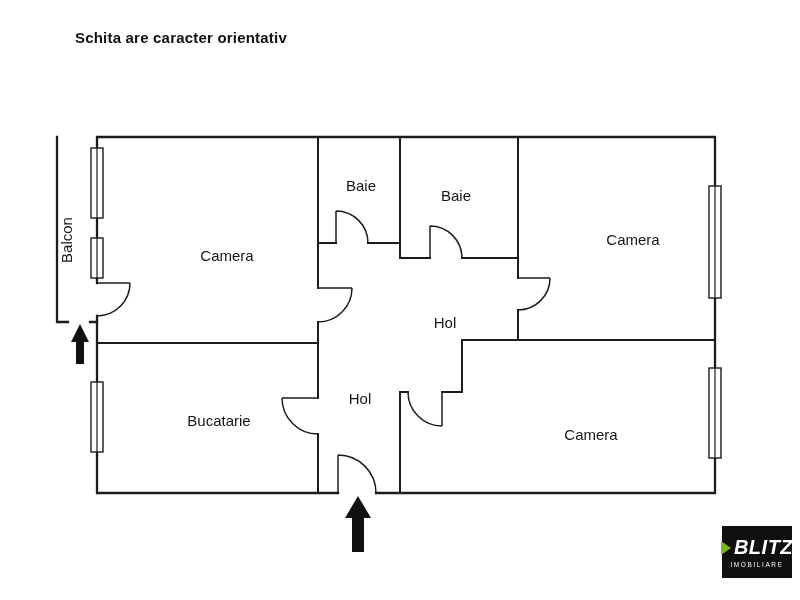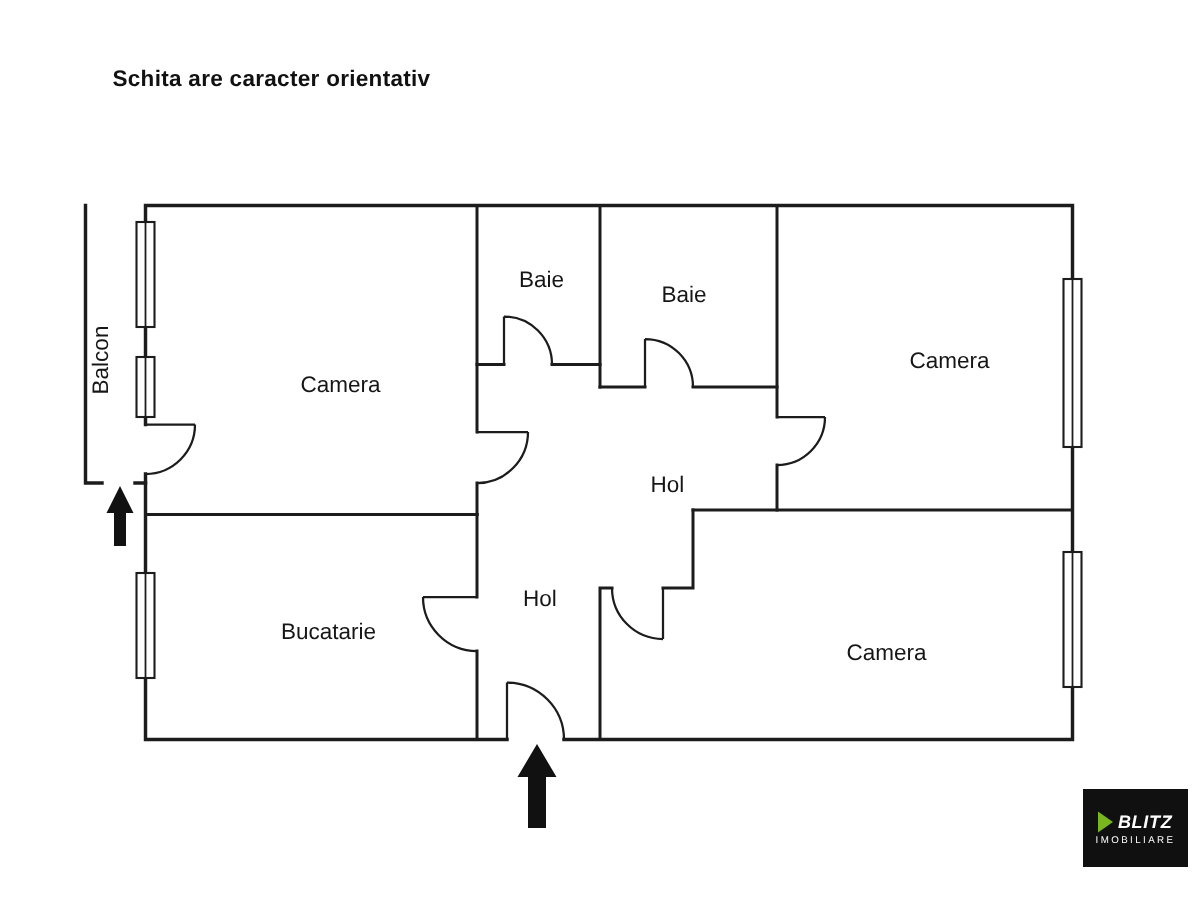--- a/index.html
+++ b/index.html
@@ -1,33 +1,33 @@
 <!DOCTYPE html>
 <html><head>
 <meta charset="utf-8">
 <style>
   html,body{margin:0;padding:0;background:#ffffff;}
   .stage{position:relative;width:800px;height:600px;background:#ffffff;overflow:hidden;
          font-family:"Liberation Sans",sans-serif;color:#111;}
-  .disclaimer{position:absolute;left:75px;top:44px;font-size:15px;font-weight:600;
+  .disclaimer{position:absolute;left:75px;top:29px;font-size:15px;font-weight:600;
               letter-spacing:.2px;color:#111;}
   svg text{font-family:"Liberation Sans",sans-serif;font-size:15px;fill:#161616;}
   .plan-svg{position:absolute;left:0;top:0;}
   .wall{stroke:#1c1c1c;stroke-width:2.3;fill:none;stroke-linecap:square;}
   .wall-in{stroke:#1c1c1c;stroke-width:2;fill:none;stroke-linecap:square;}
   .door{stroke:#1c1c1c;stroke-width:1.5;fill:none;}
   .win-rect{fill:#ffffff;stroke:#1c1c1c;stroke-width:1.4;}
   .win-line{stroke:#1c1c1c;stroke-width:1.2;}
   .arrow{fill:#111111;stroke:none;}
   .logo{position:absolute;right:8px;bottom:22px;width:70px;height:52px;background:#101010;
         display:flex;flex-direction:column;align-items:center;justify-content:center;gap:2px;}
   .logo-row{display:flex;align-items:center;gap:3px;}
   .logo-tri{width:0;height:0;border-top:7px solid transparent;border-bottom:7px solid transparent;
             border-left:10px solid #79b51e;}
-  .logo-brand{color:#ffffff;font-weight:bold;font-style:italic;font-size:12px;letter-spacing:.5px;}
+  .logo-brand{color:#ffffff;font-weight:bold;font-style:italic;font-size:20px;letter-spacing:.5px;}
   .logo-sub{color:#ffffff;font-size:6.5px;letter-spacing:1.6px;}
 </style>
 </head>
 <body>
 
 <div class="stage">
 
   <div class="disclaimer">Schita are caracter orientativ</div>
 
   <svg class="plan-svg" width="800" height="600" viewBox="0 0 800 600">

